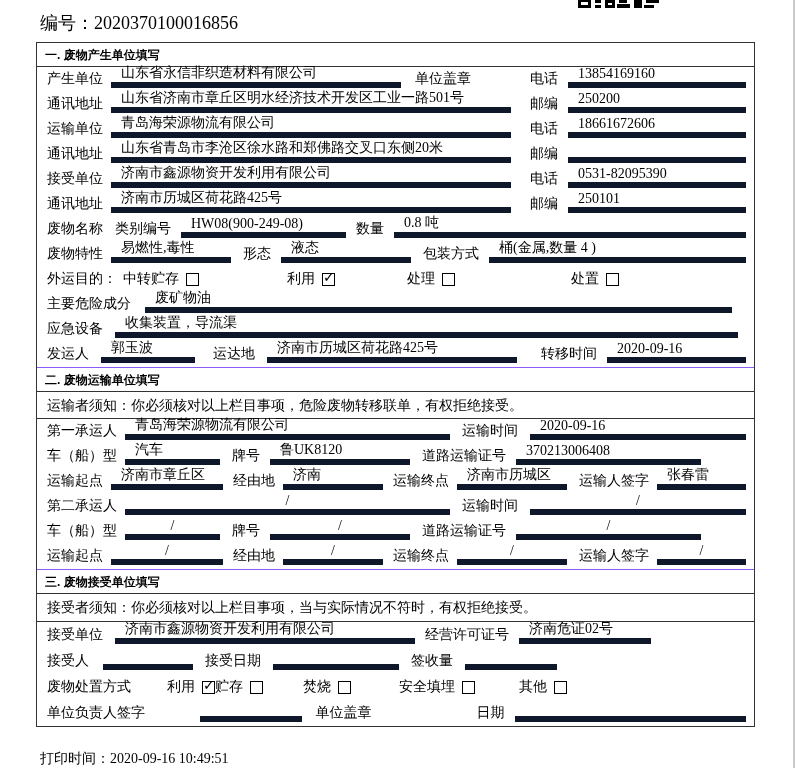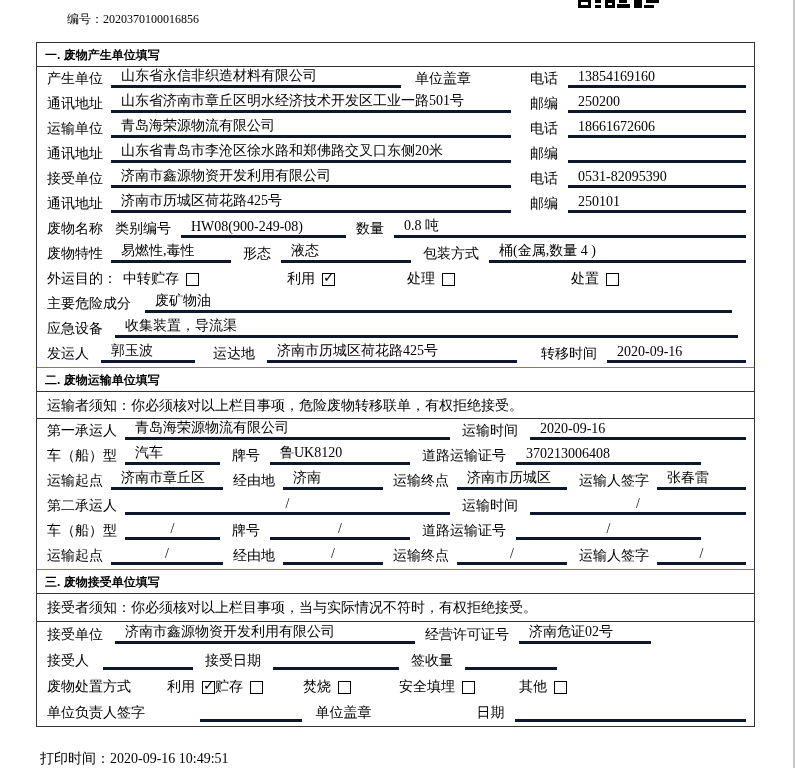--- a/index.html
+++ b/index.html
@@ -1,32 +1,32 @@
 <!DOCTYPE html>
 <html><head>
 <meta charset="utf-8">
 <style>
   html,body{margin:0;padding:0;background:#fff;}
   body{width:796px;height:768px;position:relative;overflow:hidden;
        font-family:"Liberation Serif","DejaVu Serif",serif;color:#000;font-size:14px;}
   .page-edge{position:absolute;top:0;right:1px;width:2px;height:768px;background:#c9c9c9;}
-  .serial{position:absolute;left:40px;top:11px;font-size:12px;white-space:nowrap;margin-left:27px;}
+  .serial{position:absolute;left:40px;top:11px;font-size:18px;white-space:nowrap;}
   .title{position:absolute;left:80px;right:0;top:2px;text-align:center;font-size:24px;font-weight:bold;
          font-family:"Liberation Sans","DejaVu Sans",sans-serif;letter-spacing:2px;margin-top:40px;}
   .qr{position:absolute;left:578px;top:0;}
   .form{position:absolute;left:36px;top:42px;width:719px;border:1px solid #333;box-sizing:border-box;background:#fff;}
   .sec-h{height:23px;line-height:24px;padding-left:8px;font-weight:bold;font-size:12px;
          font-family:"Liberation Sans","DejaVu Sans",sans-serif;border-bottom:1px solid #333;}
   .sec-h.mid{border-top:1px solid #8b5cf6;}
   .row{display:flex;align-items:flex-end;height:25px;box-sizing:border-box;
        padding:0 8px 4px 10px;white-space:nowrap;}
   .row.h26{height:26px;}
   .notice{height:27px;line-height:27px;padding-left:10px;border-bottom:1px solid #333;box-sizing:border-box;}
   .lbl{white-space:nowrap;}
-  .ul{border-bottom:3px solid #0f172a;padding:0 4px 0 10px;box-sizing:border-box;min-height:17px;}
+  .ul{border-bottom:6px solid #0f172a;padding:0 4px 0 10px;box-sizing:border-box;min-height:17px;}
   .ul.ctr{text-align:center;padding:0;}
   .grow{flex:1;}
   .ml6{margin-left:6px}.ml8{margin-left:8px}.ml10{margin-left:10px}.ml12{margin-left:12px}
   .ml14{margin-left:14px}.ml16{margin-left:24px}.ml18{margin-left:18px}
   .mla{margin-left:auto;}
   .mr4{margin-right:4px}.mr8{margin-right:8px}.mr14{margin-right:14px}.mr45{margin-right:45px}.mr95{margin-right:95px}
   .opt{display:inline-flex;align-items:center;}
   .cb{display:inline-block;width:11px;height:11px;border:1px solid #000;margin-left:7px;position:relative;top:0px;}
   .cb.checked::after{content:"\2713";position:absolute;left:0px;top:-5px;font-size:14px;
                      font-family:"DejaVu Sans",sans-serif;font-weight:bold;}

